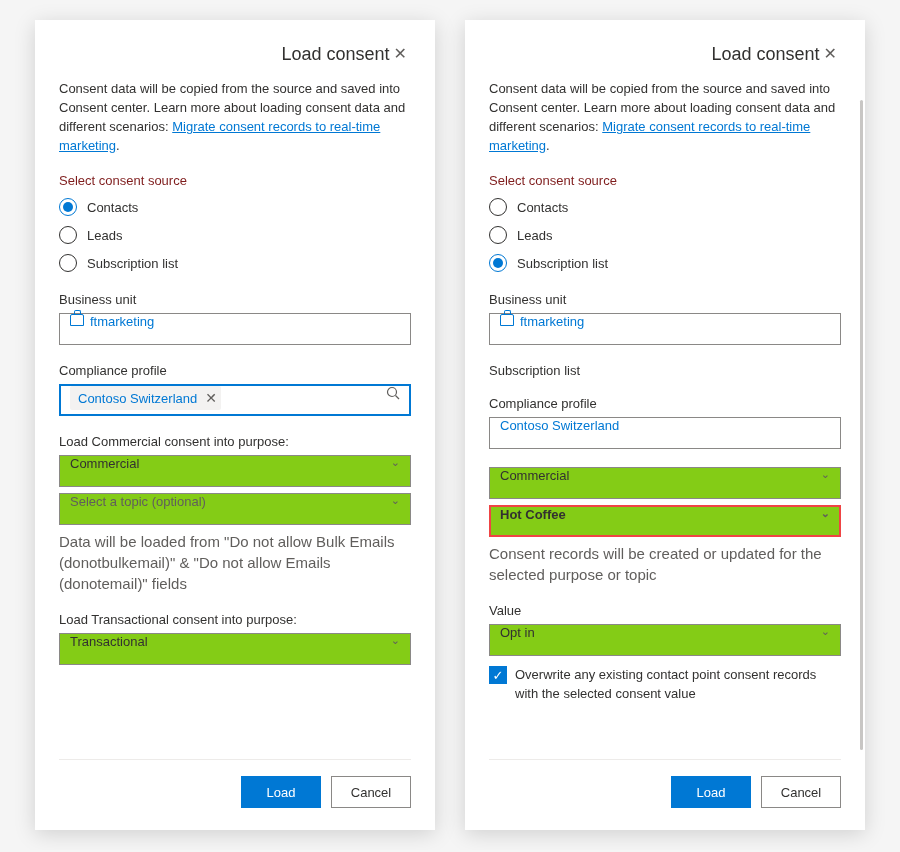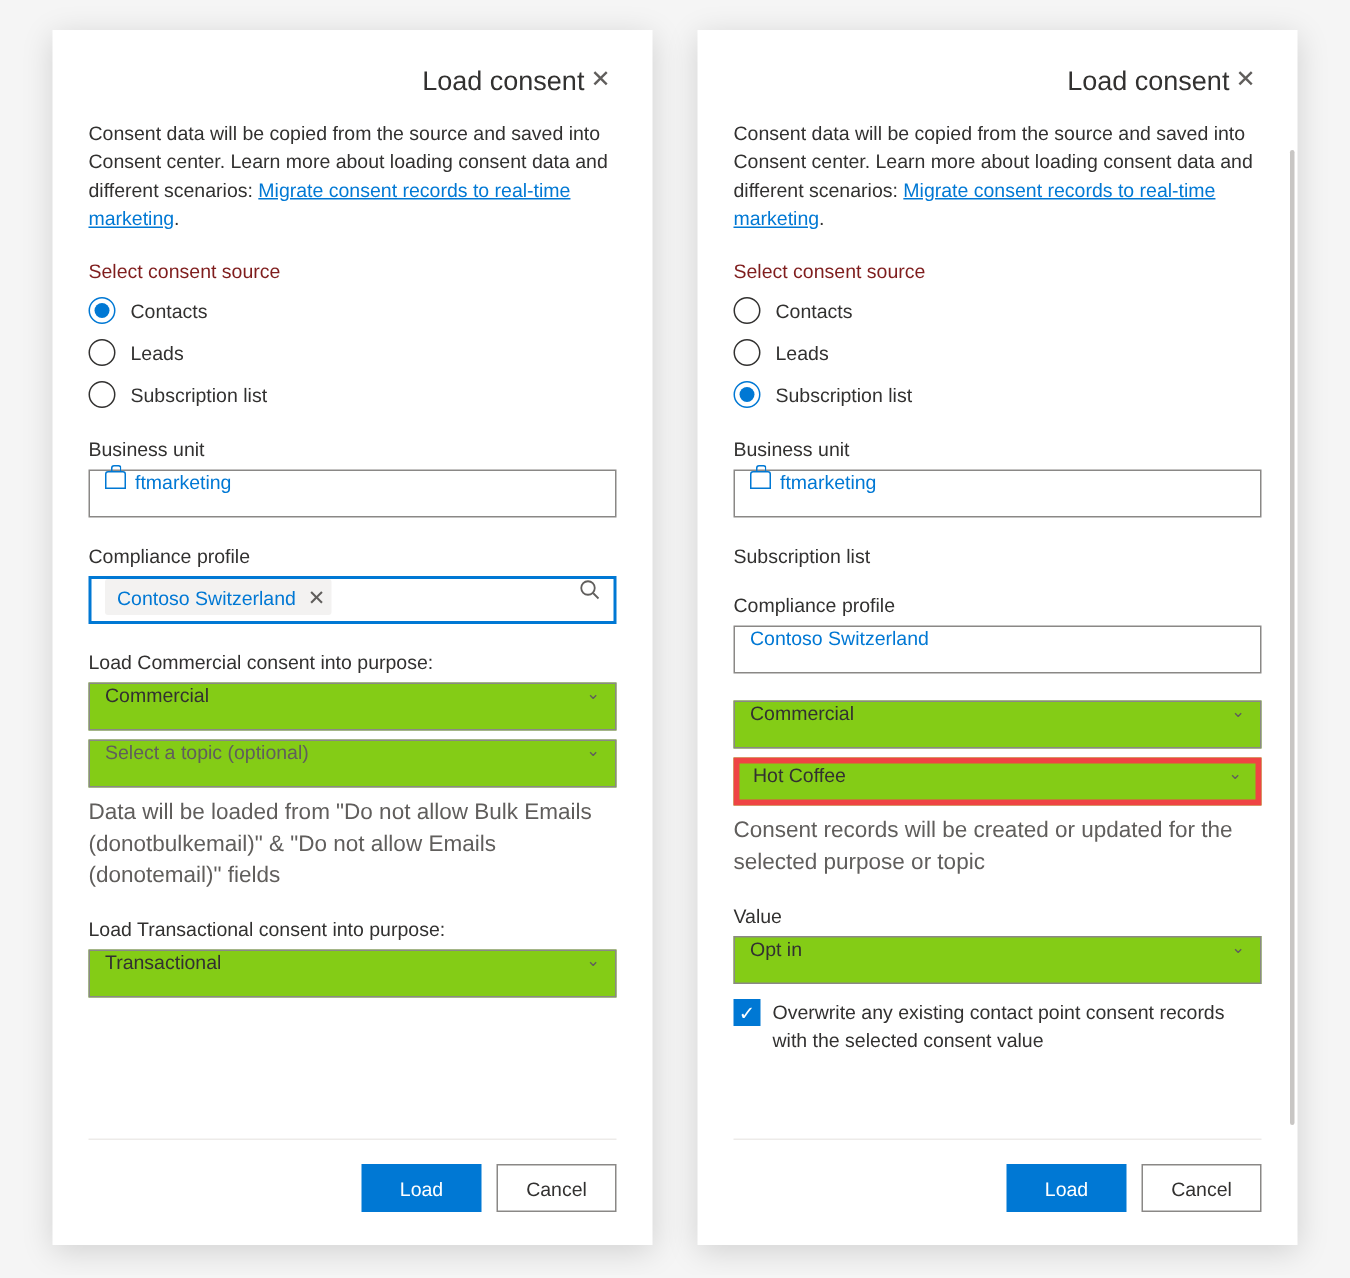--- a/index.html
+++ b/index.html
@@ -169,22 +169,23 @@
       display: flex;
       align-items: flex-start;
       justify-content: space-between;
       font-size: 13px;
       color: #323130;
       background: #84cc16;
       cursor: pointer;
       margin-bottom: 6px;
     }
     .select-box.focused {
-      border: 4px solid #ef4444;
+      border: 2px solid #ef4444;
       padding: 0 9px;
+      font-weight: bold;
     }
     .chevron-down {
       color: #605e5c;
       font-size: 11px;
     }
     .placeholder {
       color: #605e5c;
     }
     .helper-text {
       font-size: 15px;

